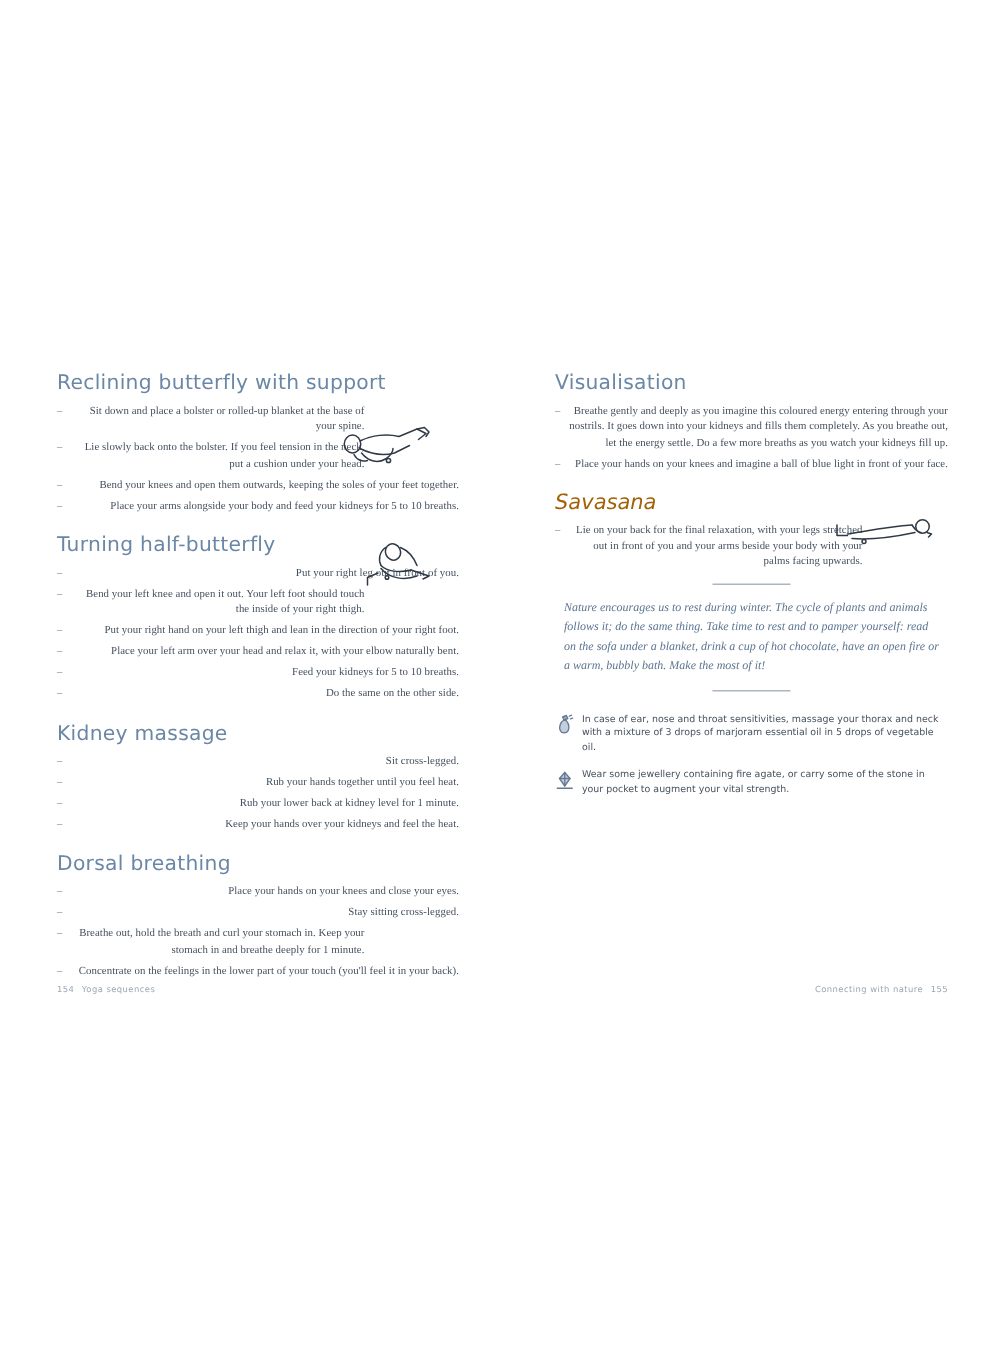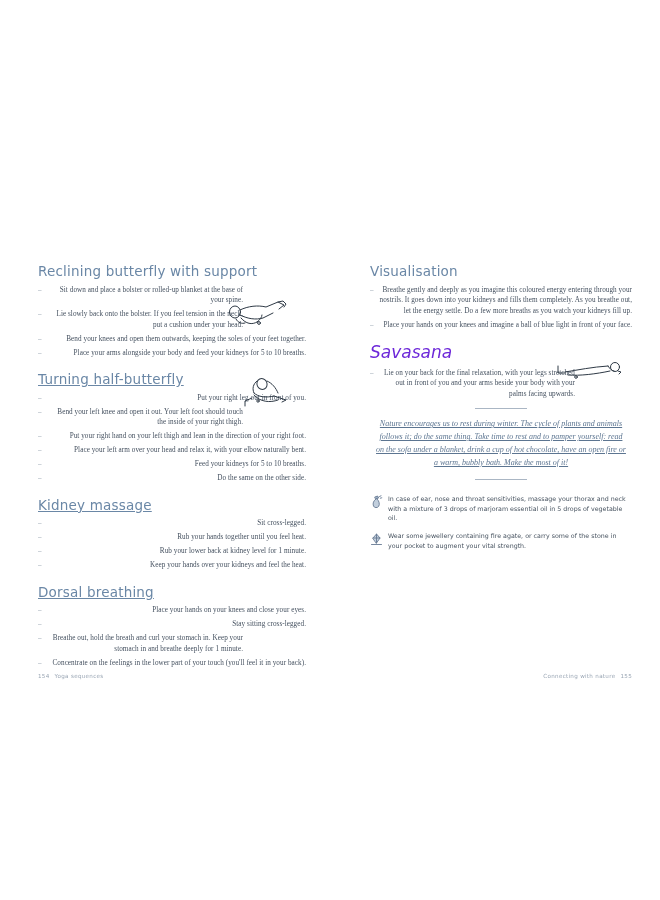--- a/index.html
+++ b/index.html
@@ -5,21 +5,21 @@
   html,body{margin:0;padding:0;}
   body{
     width:660px;height:900px;
     background:#ffffff;
     font-family:"Liberation Serif", serif;
     color:#3d4a5c;
     overflow:hidden;
   }
   .page{
     position:absolute;
-    left:0;top:16px;
+    left:0;top:0;
     width:660px;height:692px;
     background:#ffffff;
   }
   .spread{
     position:absolute;
     left:0; top:0;
     width:660px; height:900px;
   }
   .cols{
     position:absolute;
@@ -36,27 +36,27 @@
 
   h2.head{
     font-family:"DejaVu Sans", sans-serif;
     font-weight:400;
     color:#6a87a6;
     font-size:13.5px;
     letter-spacing:.2px;
     margin:0 0 5px 0;
     line-height:1.15;
   }
-  h2.head.second{ margin-top:14px;text-decoration:underline; }
+  h2.head.second{ margin-top:14px; }
   h2.head-italic{
     font-family:"DejaVu Sans", sans-serif;
     font-style:italic;
     font-weight:400;
-    color:#6d28d9;
-    font-size:17px;
+    color:#a16207;
+    font-size:14px;
     margin:13px 0 5px 0;
     line-height:1.15;
   }
   ul.bullets{
     list-style:none;
     margin:0 0 0 0;
     padding:0;
   }
   ul.bullets li{
     position:relative;
@@ -81,28 +81,27 @@
     position:absolute;
   }
   .fig svg{ display:block; }
 
   .rule{
     width:52px;height:0;
     border-top:1px solid #aab6c4;
     margin:9px auto;
   }
   .quote{
-    text-align:center;
+    text-align:left;
     font-family:"Liberation Serif", serif;
     font-style:italic;
     color:#5c7591;
     font-size:8px;
     line-height:1.62;
     padding:0 6px;
-    text-decoration:underline;
   }
   .notes{ margin-top:14px; }
   .note{
     display:flex;
     align-items:flex-start;
     margin-bottom:8px;
   }
   .note .nicon{
     width:13px;
     flex:0 0 13px;

